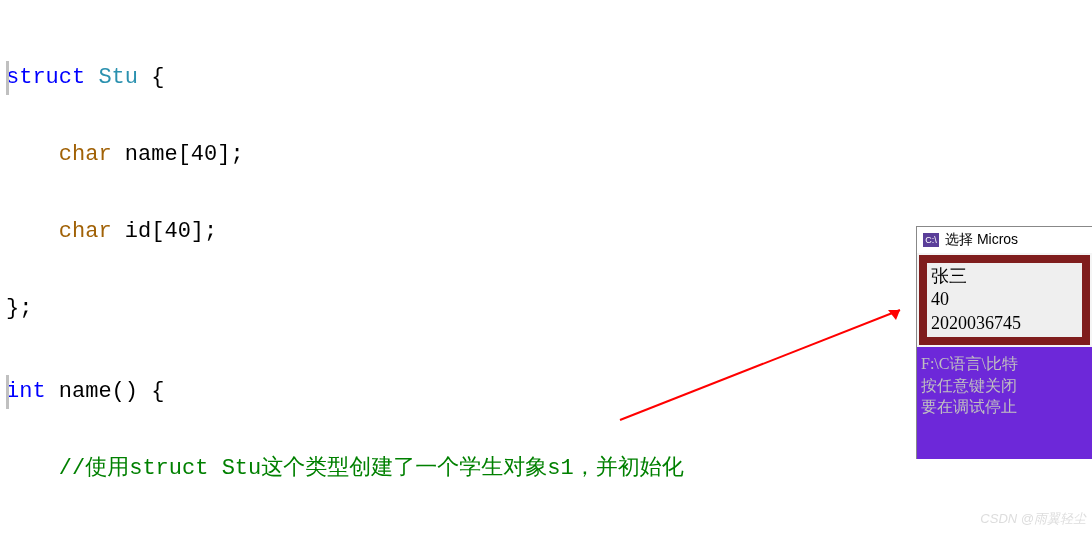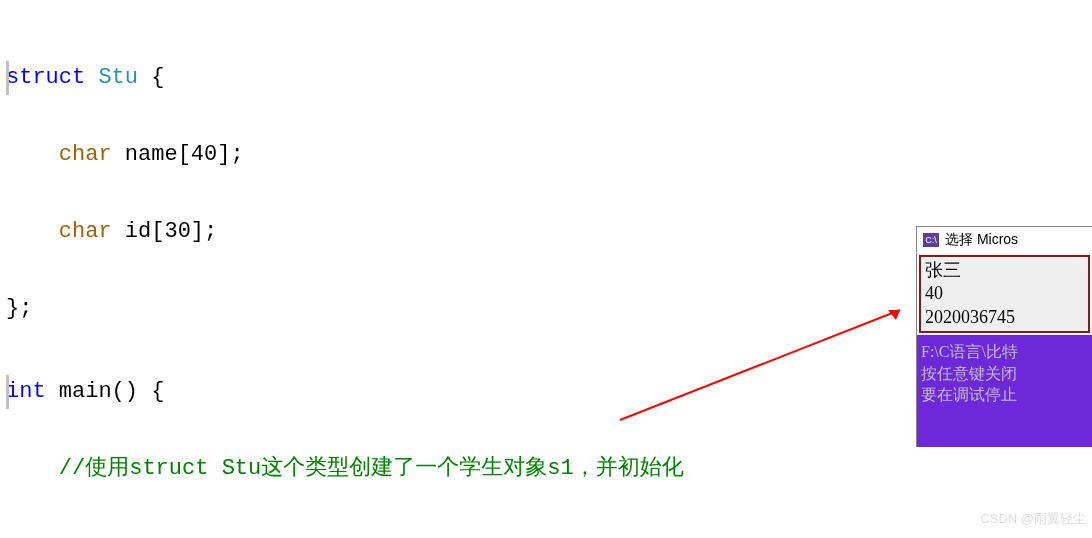--- a/index.html
+++ b/index.html
@@ -57,21 +57,21 @@
       height: 14px;
       background: #5a3e99;
       color: #fff;
       font-size: 9px;
       display: flex;
       align-items: center;
       justify-content: center;
       font-family: sans-serif;
     }
     .output-box {
-      border: 2px solid #7f1d1d;
+      border: 8px solid #7f1d1d;
       background: #efefef;
       padding: 2px 4px;
       font-family: SimSun, serif;
       font-size: 18px;
       line-height: 1.3;
       color: #000;
       margin: 2px;
     }
     .console-black {
       background: #6d28d9;
@@ -82,39 +82,40 @@
       padding: 6px 4px;
       height: 112px;
     }
     .watermark {
       position: absolute;
       right: 6px;
       bottom: 10px;
       color: #ddd;
       font-family: 'Microsoft YaHei', sans-serif;
       font-size: 13px;
+      font-style: italic;
     }
     .arrow {
       position: absolute;
       left: 610px;
       top: 290px;
       width: 320px;
       height: 140px;
       pointer-events: none;
     }
   </style>
 </head>
 <body>
 
 <div class="code-area">
 <div class="brace-line"><span class="brace-border"></span><span class="kw-struct">struct</span><span class="kw-type"> Stu</span><span> {</span></div>
 <div><span>    </span><span class="kw-char">char</span><span> name[40];</span></div>
-<div><span>    </span><span class="kw-char">char</span><span> id[30];</span></div>
+<div><span>    </span><span class="kw-char">char</span><span> id[40];</span></div>
 <div><span>};</span></div>
-<div class="brace-line"><span class="brace-border"></span><span class="kw-int">int</span><span> main() {</span></div>
+<div class="brace-line"><span class="brace-border"></span><span class="kw-int">int</span><span> name() {</span></div>
 <div><span>    </span><span class="comment">//使用struct Stu这个类型创建了一个学生对象s1，并初始化</span></div>
 
 
 
 
 </div>
 
 <svg class="arrow">
   <line x1="10" y1="130" x2="290" y2="20" stroke="#ff0000" stroke-width="2"></line>
   <polygon points="290,20 278,20 286,30" fill="#ff0000"></polygon>

